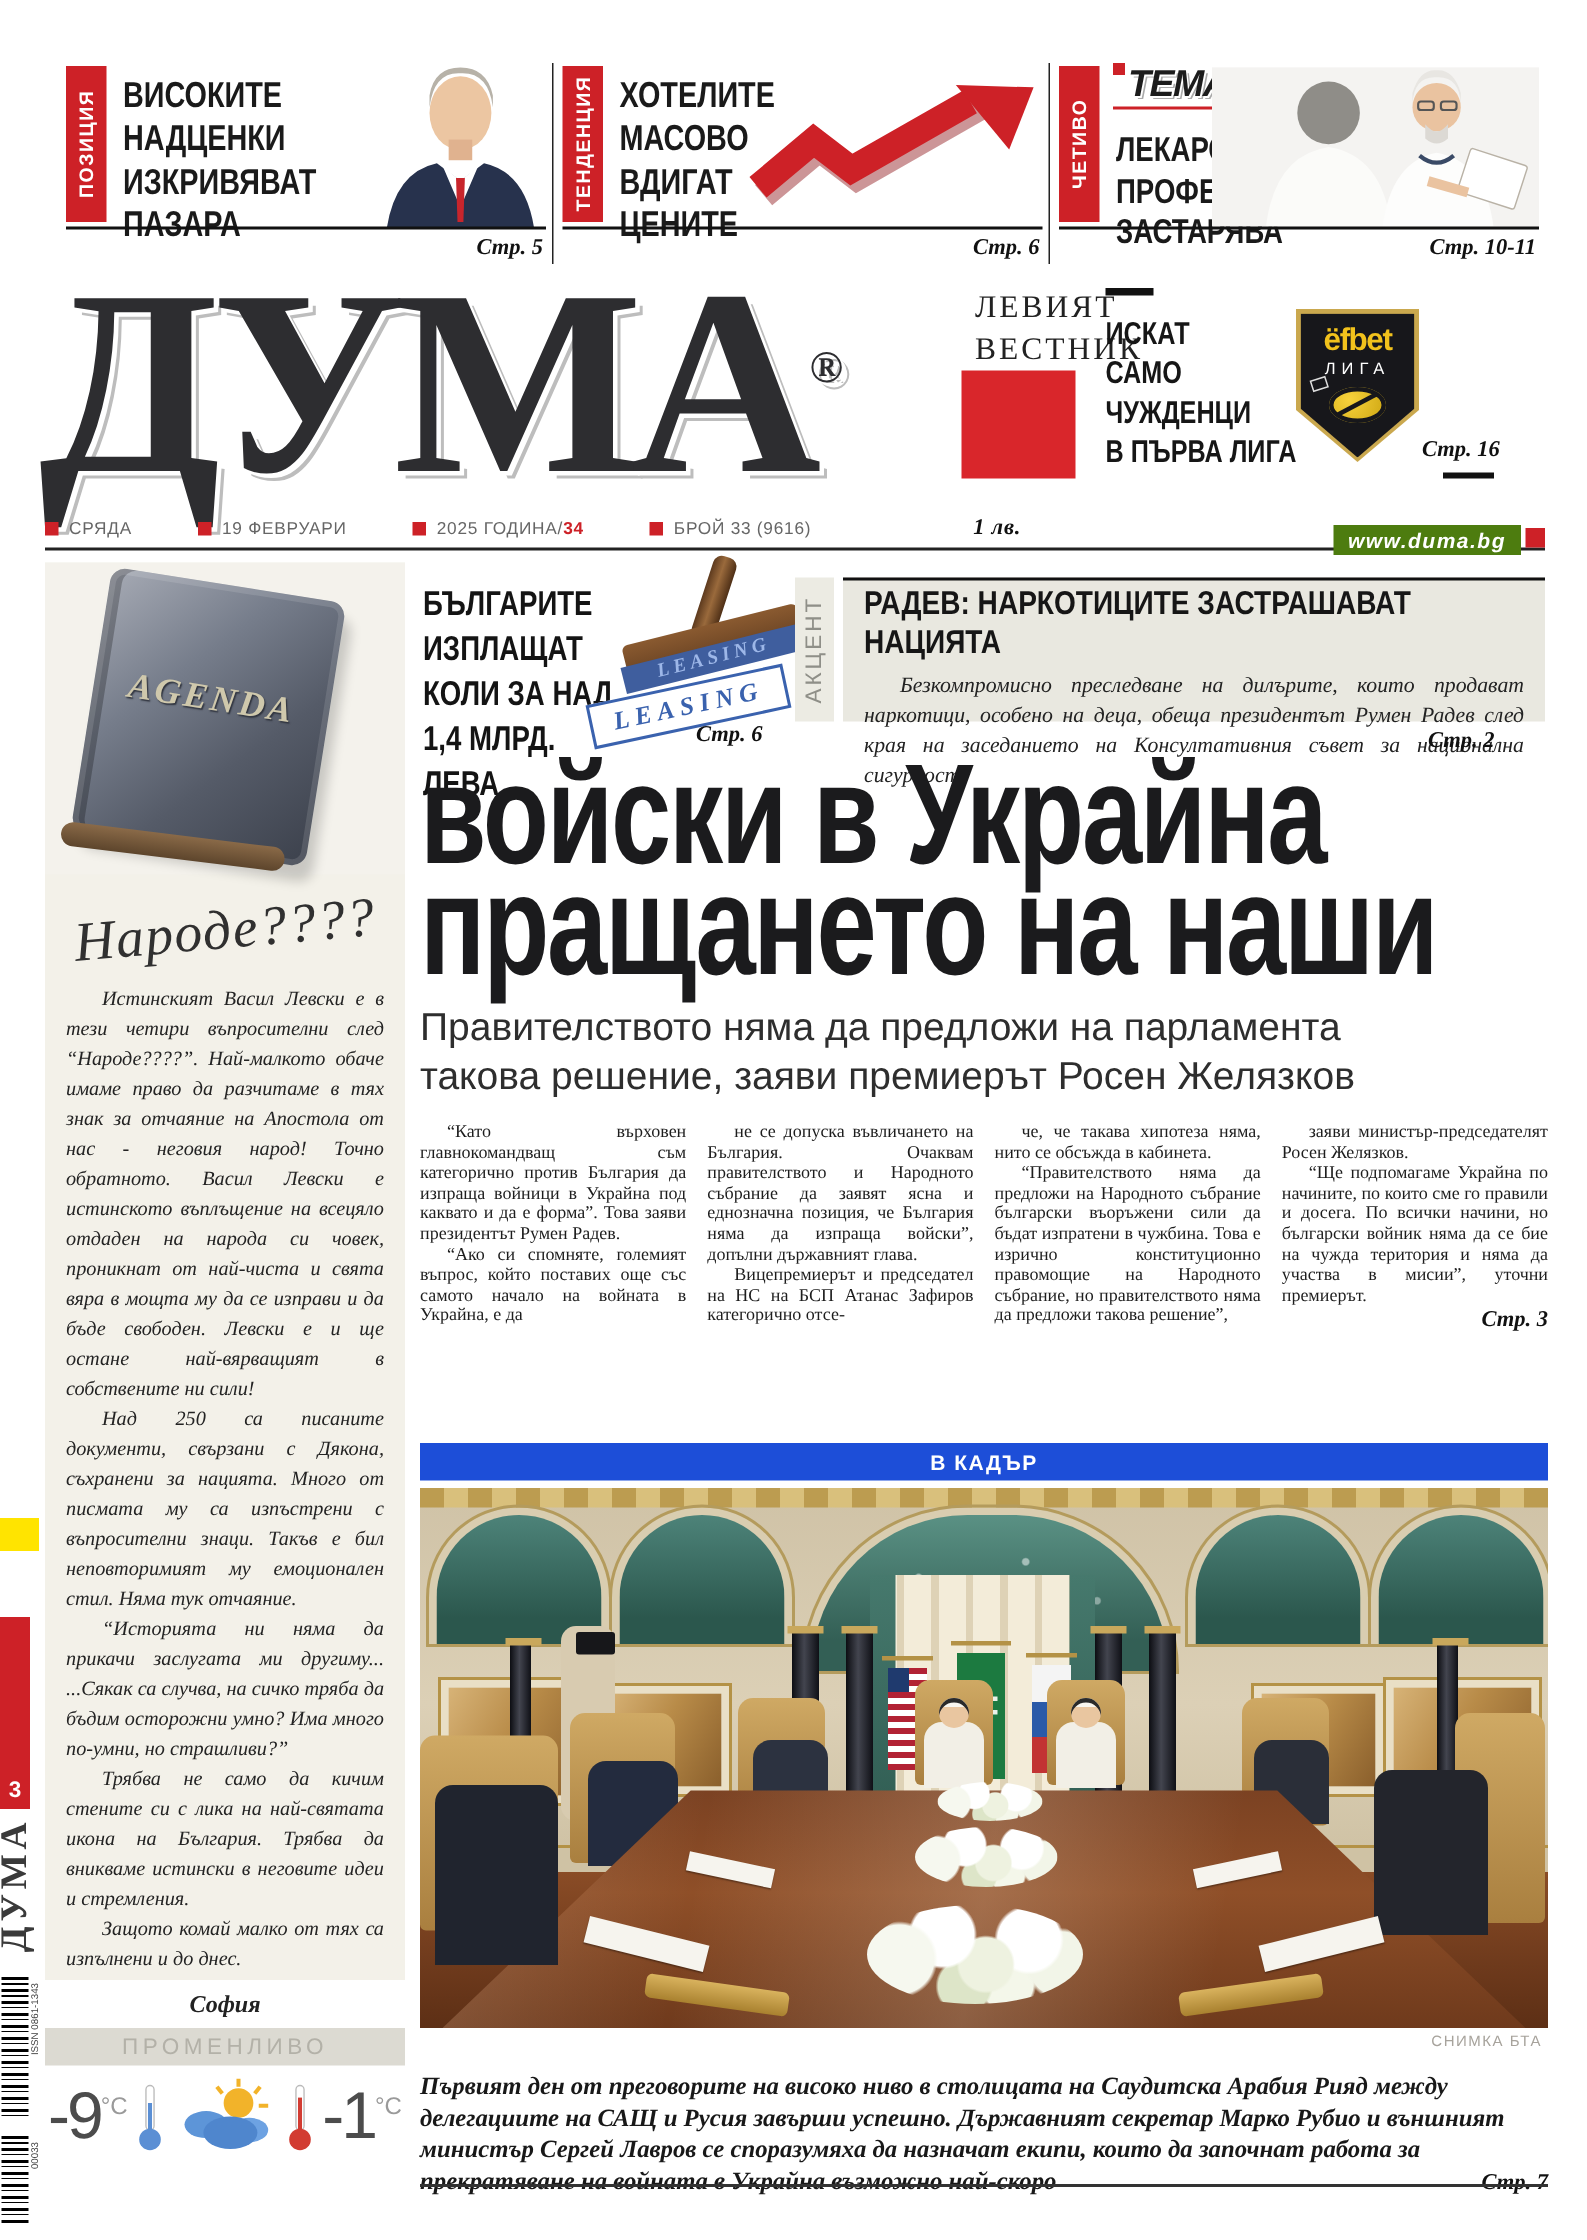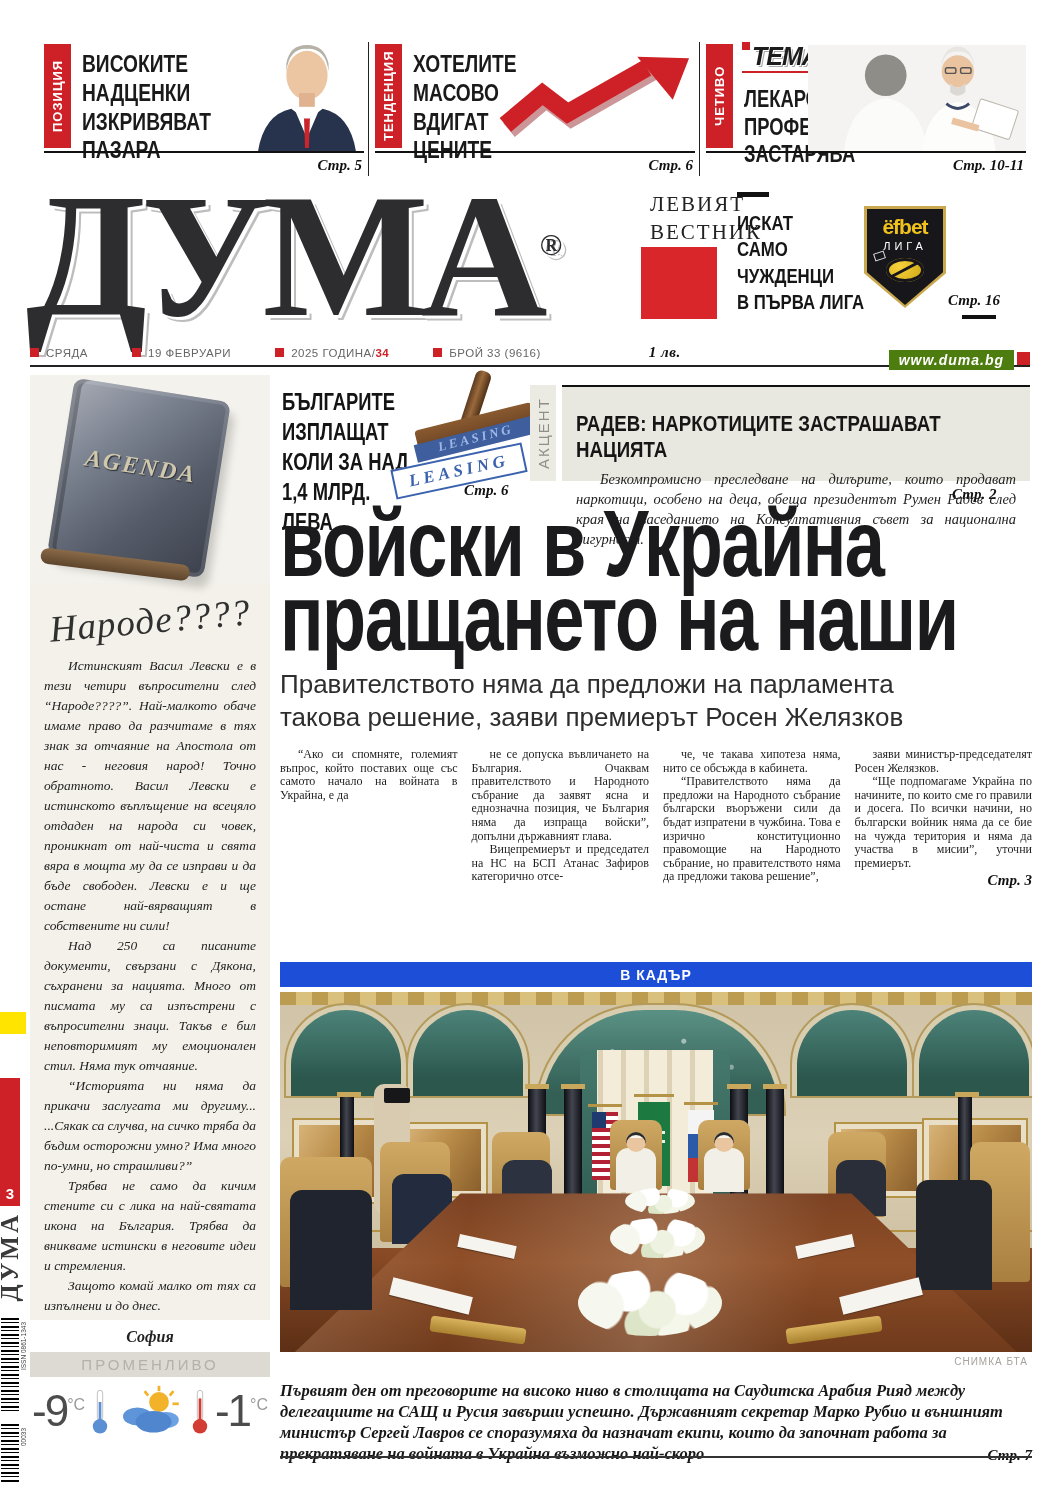--- a/index.html
+++ b/index.html
@@ -95,21 +95,21 @@
               background:#3f5e9e;color:#9db7e8;font:bold italic 13px "Liberation Serif",serif;
               text-align:center;letter-spacing:3px;overflow:hidden;}
   .stamp-print{position:absolute;left:12px;top:84px;width:130px;height:26px;transform:rotate(-12deg);
                border:2px solid #3a62ae;background:#fff;box-shadow:0 0 0 2px #fff inset;
                font:bold italic 17px "Liberation Serif",serif;color:#3a62ae;letter-spacing:4px;
                display:flex;align-items:center;justify-content:center;}
   .akcent-label{position:absolute;left:530px;top:385px;width:26px;height:96px;background:#ecebe3;color:#8f8f88;
                 writing-mode:vertical-rl;transform:rotate(180deg);display:flex;align-items:center;justify-content:center;
                 font-size:15px;letter-spacing:2px;}
   .akcent{position:absolute;left:562px;top:385px;width:468px;height:96px;background:#e9e8e0;border-top:2px solid #111;
-          padding:24px 14px 0;box-sizing:border-box;}
+          padding:2px 14px 0;box-sizing:border-box;}
   .akcent-h{font-weight:bold;font-size:22px;color:#161616;}
   .akcent-t{margin-top:6px;font:italic 14.5px/20px "Liberation Serif",serif;text-align:justify;
             text-indent:24px;color:#222;}
   .akcent-page{position:absolute;left:952px;top:486px;}
 
   
   .story{position:absolute;left:280px;top:506px;width:752px;}
   .hline{height:74px;}
   .hline span{display:inline-block;transform:scaleX(.76);transform-origin:0 0;white-space:nowrap;
               font-weight:bold;font-size:95px;line-height:74px;letter-spacing:-2px;color:#1b1b1d;}
@@ -348,20 +348,21 @@
   </div>
   <div class="akcent-page pageref" data-name="page-ref">Стр. 2</div>
 
   <div class="story" data-name="lead-story">
     <div class="hline" data-name="lead-headline-line"><span>войски в Украйна</span></div>
     <div class="hline" data-name="lead-headline-line"><span>пращането на наши</span></div>
     <div class="subhead" data-name="lead-subhead">Правителството няма да предложи на парламента
 такова решение, заяви премиерът Росен Желязков</div>
     <div class="cols" data-name="lead-body-columns">
       <div class="col" data-name="body-column">
+        <p data-name="body-paragraph">“Като върховен главнокомандващ съм категорично против България да изпраща войници в Украйна под каквато и да е форма”. Това заяви президентът Румен Радев.</p>
         <p data-name="body-paragraph">“Ако си спомняте, големият въпрос, който поставих още със самото начало на войната в Украйна, е да</p>
       </div>
       <div class="col" data-name="body-column">
         <p data-name="body-paragraph">не се допуска въвличането на България. Очаквам правителството и Народното събрание да заявят ясна и еднозначна позиция, че България няма да изпраща войски”, допълни държавният глава.</p>
         <p data-name="body-paragraph">Вицепремиерът и председател на НС на БСП Атанас Зафиров категорично отсе-</p>
       </div>
       <div class="col" data-name="body-column">
         <p data-name="body-paragraph">че, че такава хипотеза няма, нито се обсъжда в кабинета.</p>
         <p data-name="body-paragraph">“Правителството няма да предложи на Народното събрание български въоръжени сили да бъдат изпратени в чужбина. Това е изрично конституционно правомощие на Народното събрание, но правителството няма да предложи такова решение”,</p>
       </div>

